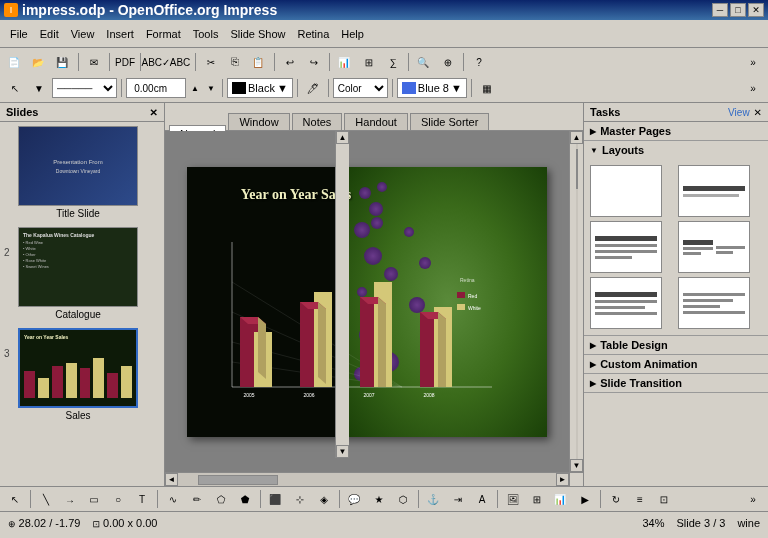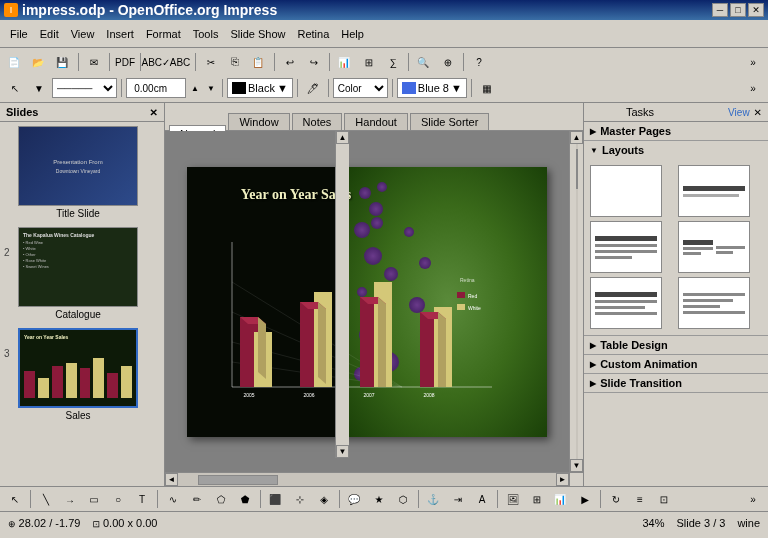--- a/index.html
+++ b/index.html
@@ -188,21 +188,21 @@
       display: flex;
       flex-direction: column;
     }
     .tasks-header {
       display: flex;
       justify-content: space-between;
       align-items: center;
       padding: 3px 6px;
       border-bottom: 1px solid #888;
     }
-    .tasks-title { font-weight: normal; margin-left: 36px; }
+    .tasks-title { font-weight: bold; }
     .tasks-view { font-size: 10px; cursor: pointer; color: #316ac5; }
     .tasks-close { cursor: pointer; font-size: 10px; }
     .task-section {
       border-bottom: 1px solid #999;
     }
     .task-section-header {
       display: flex; align-items: center; gap: 4px;
       padding: 3px 6px; background: #d4d0c8; cursor: pointer;
       font-weight: bold;
     }

